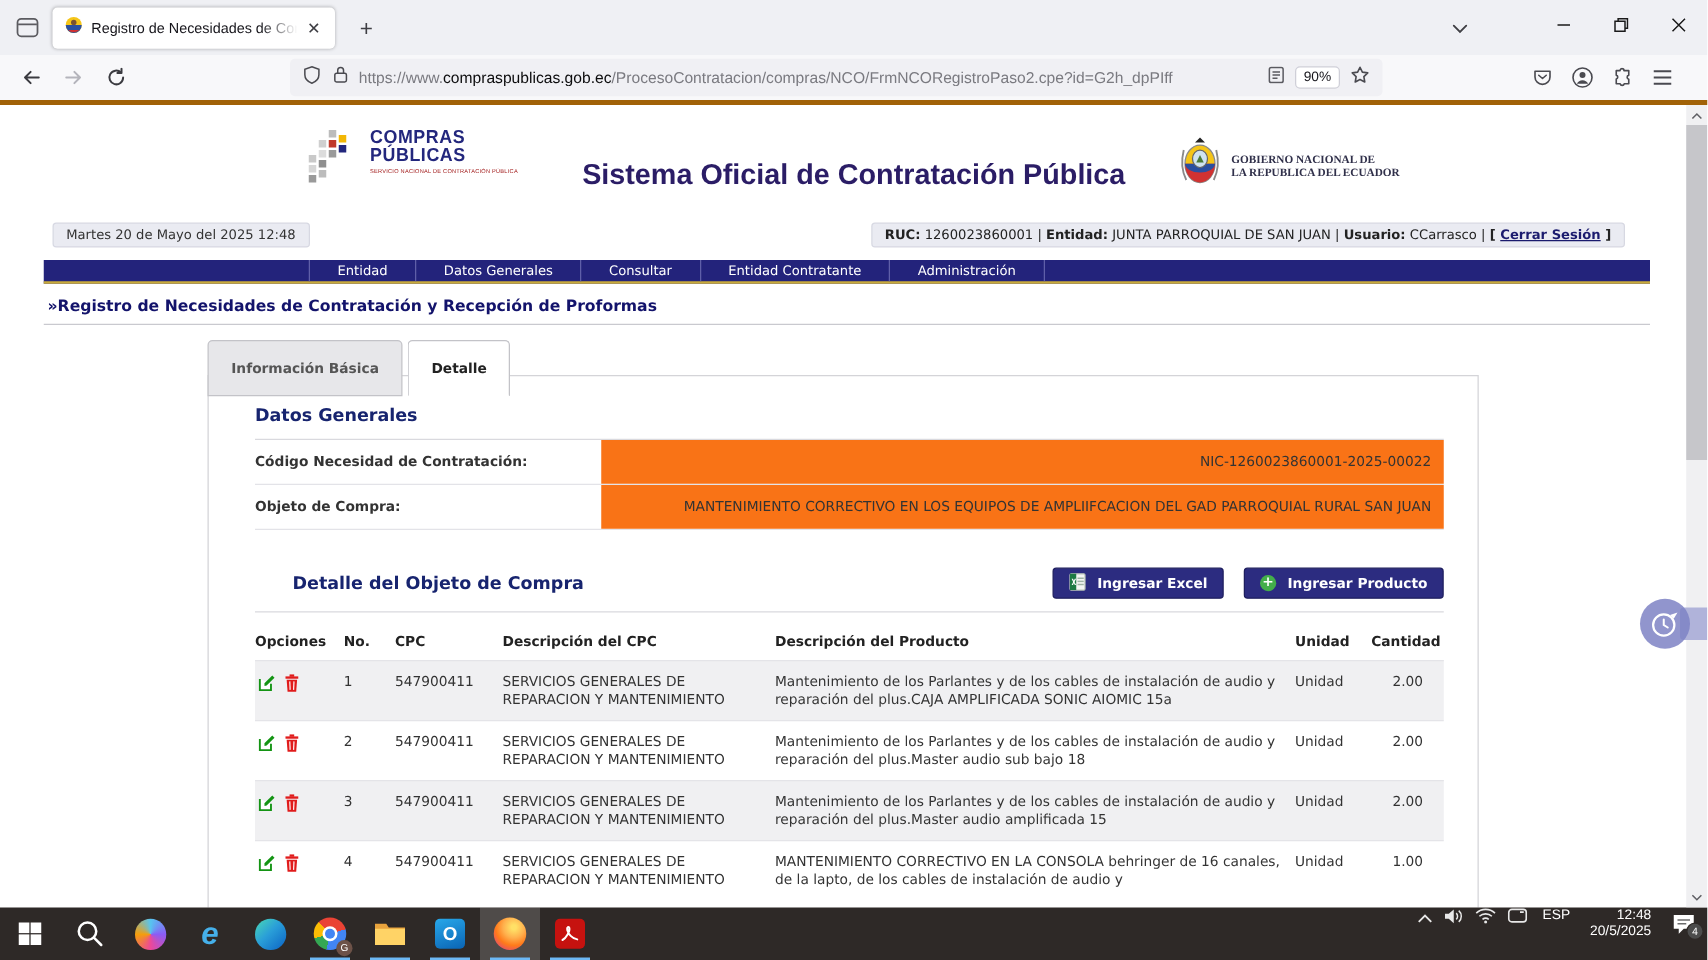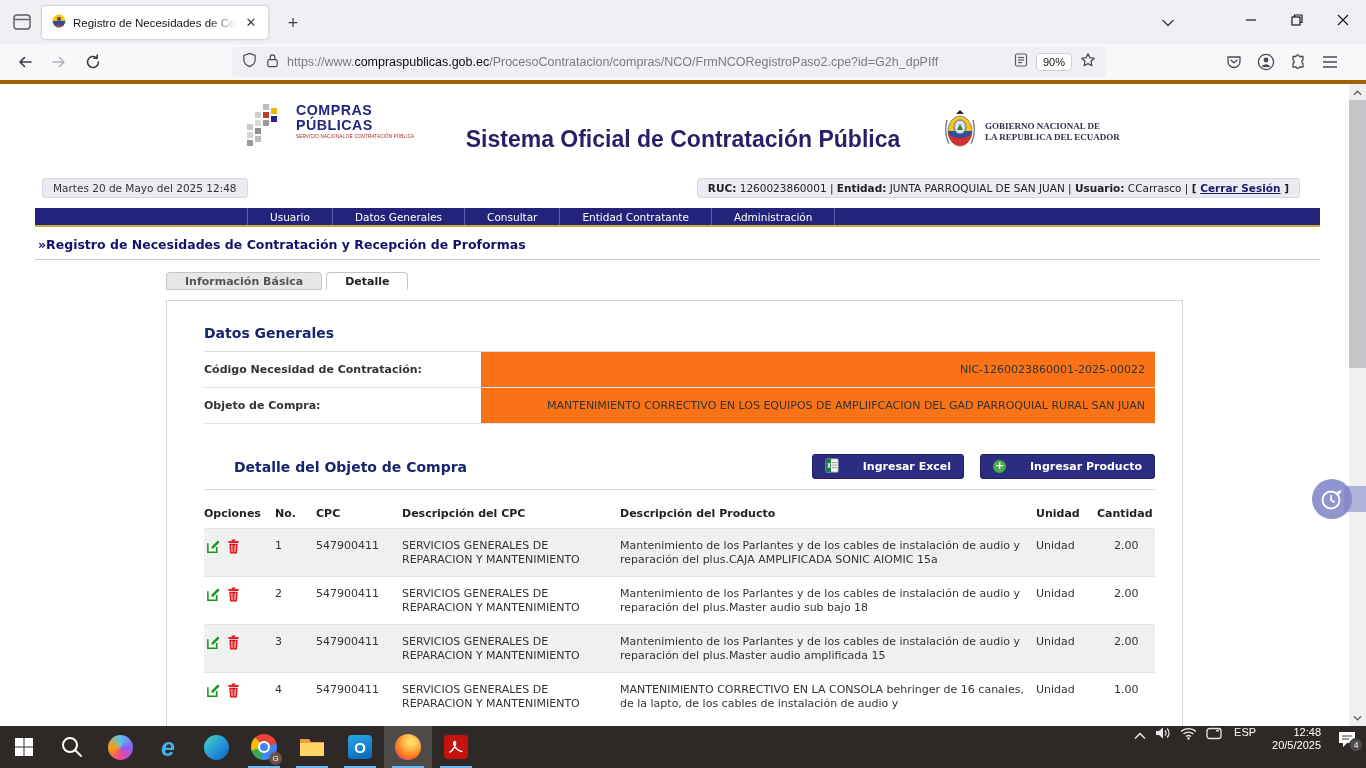--- a/index.html
+++ b/index.html
@@ -51,37 +51,37 @@
   .mainnav { position:absolute; left:35px; right:46px; top:124px; height:19px; background:#23237b; border-bottom:2px solid #c9ab3c;
              display:flex; padding-left:212px; }
   .mainnav .item { color:#fff; font-family:"DejaVu Sans",sans-serif; font-size:10.5px; padding:3px 22px 0;
                    border-right:1px solid #5f5fa8; cursor:pointer; white-space:nowrap; }
   .mainnav .item:first-child { border-left:1px solid #5f5fa8; }
 
   .breadcrumb { position:absolute; left:38px; top:153px; font-family:"DejaVu Sans",sans-serif; font-size:12.5px; font-weight:bold; color:#13136b; }
   .rule { position:absolute; left:35px; right:46px; top:175px; border-top:1px solid #c9c9cf; }
 
   .tabs { position:absolute; left:166px; top:188px; display:flex; z-index:2; }
-  .wtab { height:18px; padding:0 18px; display:flex; align-items:center; font-family:"DejaVu Sans",sans-serif; font-size:11px; font-weight:bold;
+  .wtab { height:45px; padding:0 18px; display:flex; align-items:center; font-family:"DejaVu Sans",sans-serif; font-size:11px; font-weight:bold;
           border:1px solid #c3c3c8; border-radius:4px 4px 0 0; margin-right:4px; cursor:pointer; }
   .wtab.inactive { background:#e7e7ea; color:#555; }
   .wtab.active { background:#fff; color:#222; border-bottom:1px solid #fff; }
 
   .panel { position:absolute; left:166px; top:216px; width:1017px; height:560px; background:#fff; border:1px solid #d4d4d8;
            padding:24px 27px 0 37px; font-family:"DejaVu Sans",sans-serif; }
   .sec-heading { font-size:14px; font-weight:bold; color:#17246f; }
   .panel hr { border:none; border-top:1px solid #d9d9de; margin:10px 0 0; }
 
   .dg-row { display:grid; grid-template-columns:277px 1fr; border-bottom:1px solid #e3e3e8; }
   .dg-label { font-size:11px; font-weight:bold; color:#333; padding:11px 8px 11px 0; }
   .dg-value { font-size:11px; color:#333; background:#f97316; padding:11px 10px;text-align:right; }
 
   .detail-head { display:flex; align-items:center; margin-top:30px;margin-left:30px; }
   .detail-head .sec-heading { flex:1; }
-  .btn-navy { display:flex; align-items:center; gap:24px; background:#2c2c80; border:1px solid #1e1e5e; border-radius:3px;
+  .btn-navy { display:flex; align-items:center; gap:9px; background:#2c2c80; border:1px solid #1e1e5e; border-radius:3px;
               color:#fff; font-size:11px; font-weight:bold; height:25px; padding:0 12px; margin-left:16px; cursor:pointer; }
   .plus-circ { width:13px; height:13px; border-radius:50%; background:#43ae4a; color:#fff; font-size:11px; line-height:12px;
                text-align:center; font-weight:bold; }
 
   .ptable { margin-top:8px; }
   .prow { display:grid; grid-template-columns:71px 41px 86px 218px 416px 61px 60px; align-items:start; }
   .phead { padding:9px 0 8px; font-size:11px; font-weight:bold; color:#222; }
   .pbody { padding:10px 0 9px; font-size:11px; color:#333; line-height:14px; border-top:1px solid #e4e4e8; }
   .pbody.alt { background:#f0f0f2; }
   .cell { padding-right:10px; }
@@ -295,21 +295,21 @@
     <b>RUC:</b> <span>1260023860001</span>
     <span>|</span>
     <b>Entidad:</b> <span>JUNTA PARROQUIAL DE SAN JUAN</span>
     <span>|</span>
     <b>Usuario:</b> <span>CCarrasco</span>
     <span>|</span>
     <b>[ </b><span class="logout-link">Cerrar Sesión</span><b> ]</b>
   </div>
 
   <div class="mainnav">
-    <span class="item">Usuario</span>
+    <span class="item">Entidad</span>
     <span class="item">Datos Generales</span>
     <span class="item">Consultar</span>
     <span class="item">Entidad Contratante</span>
     <span class="item">Administración</span>
   </div>
 
   <div class="breadcrumb">»Registro de Necesidades de Contratación y Recepción de Proformas</div>
   <div class="rule"></div>
 
   <div class="tabs">

